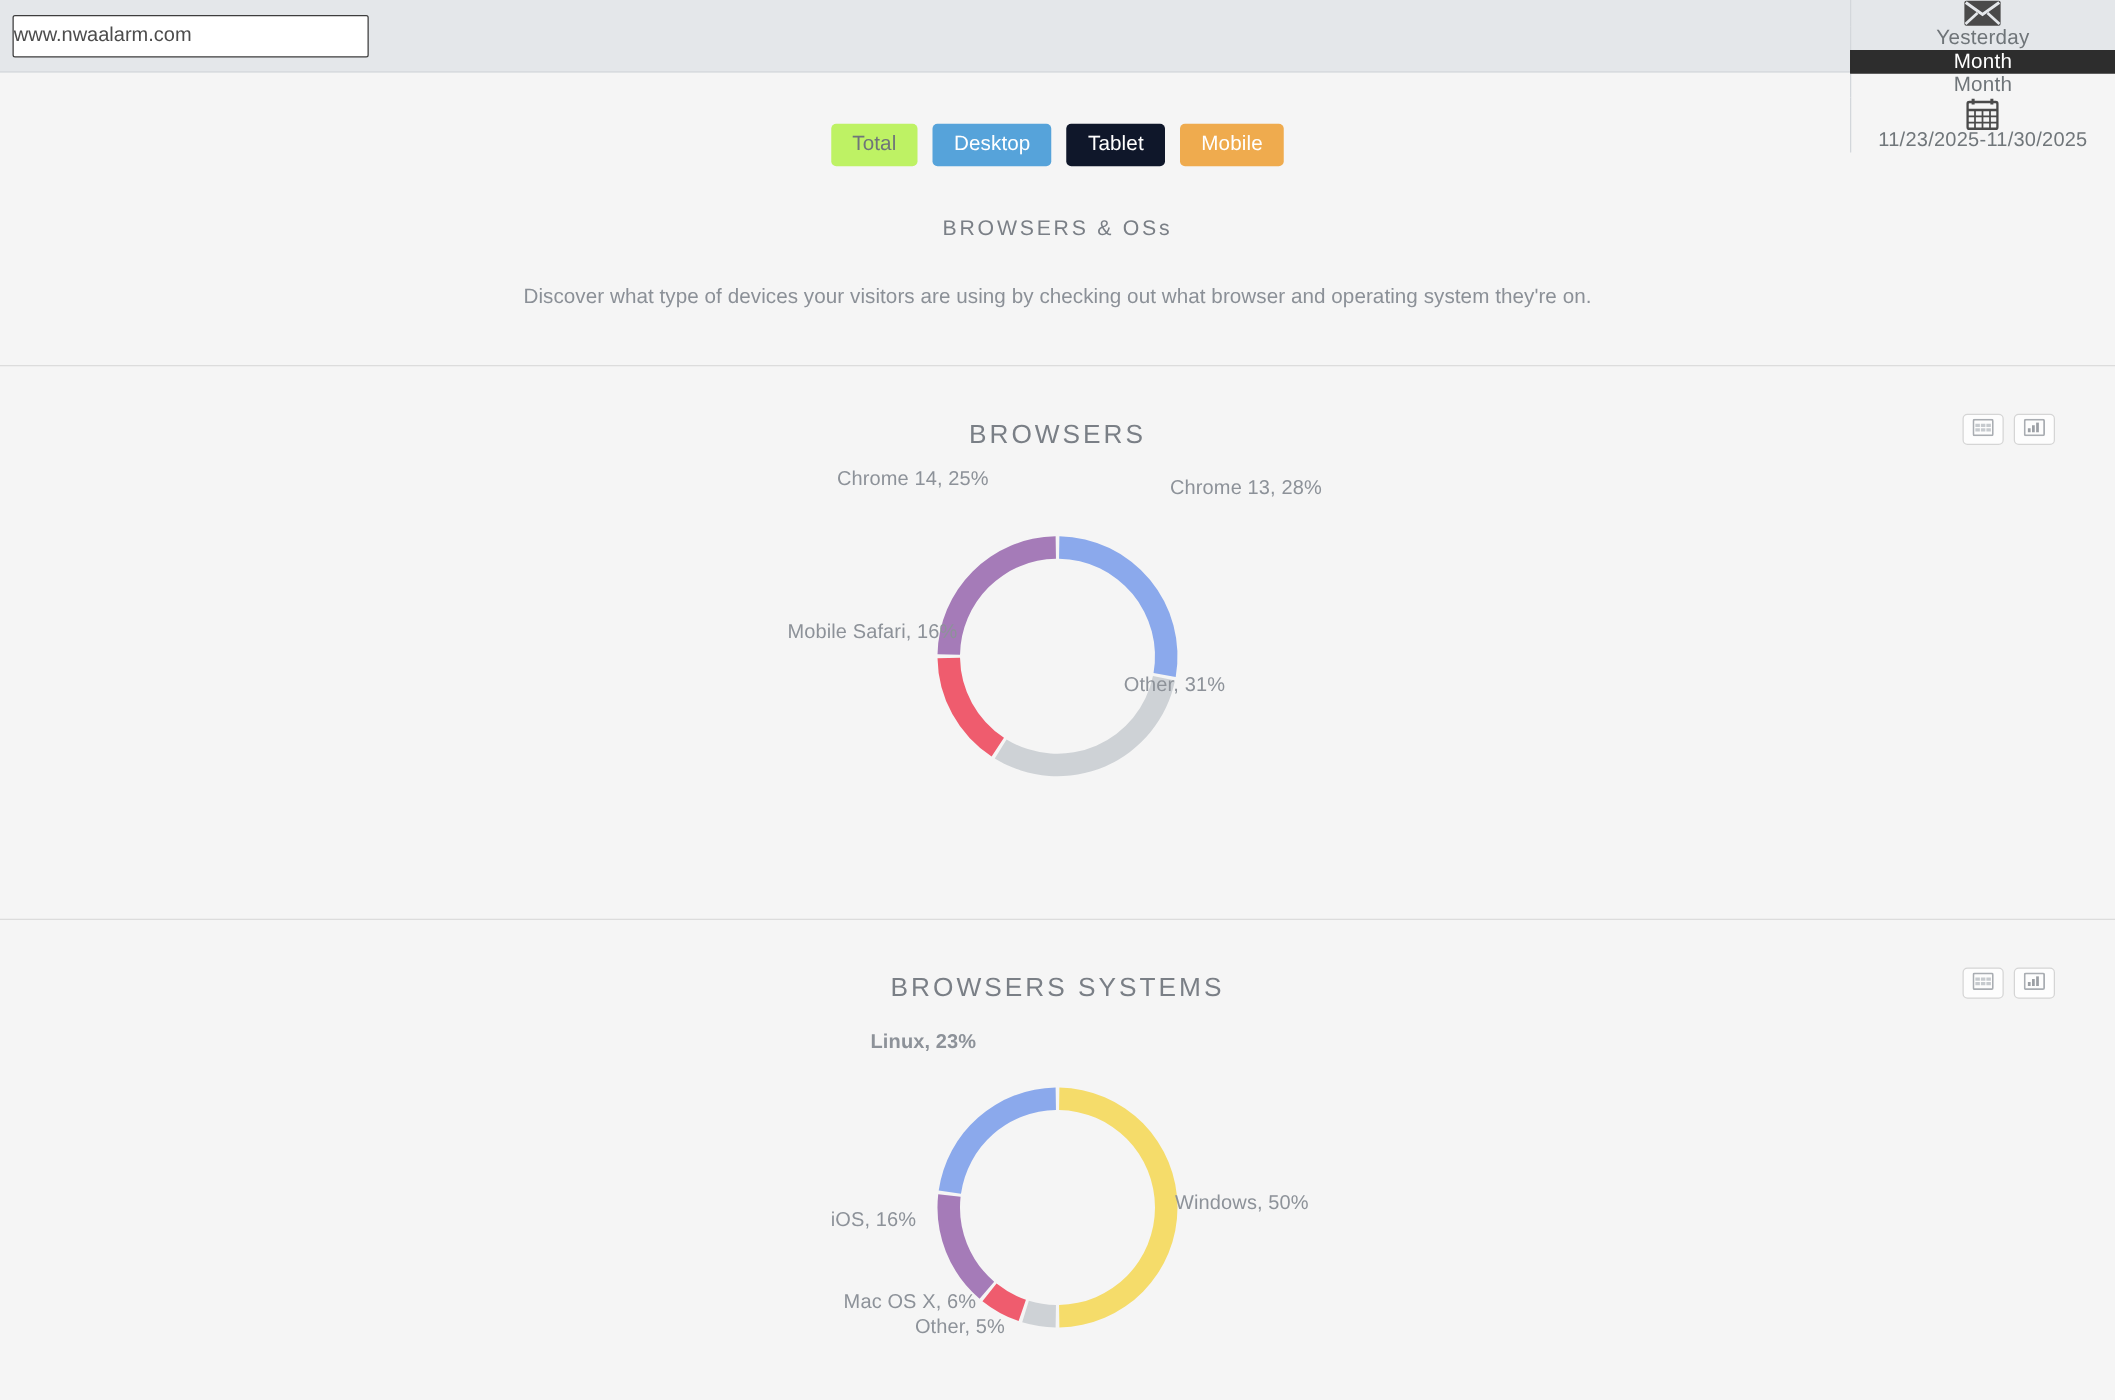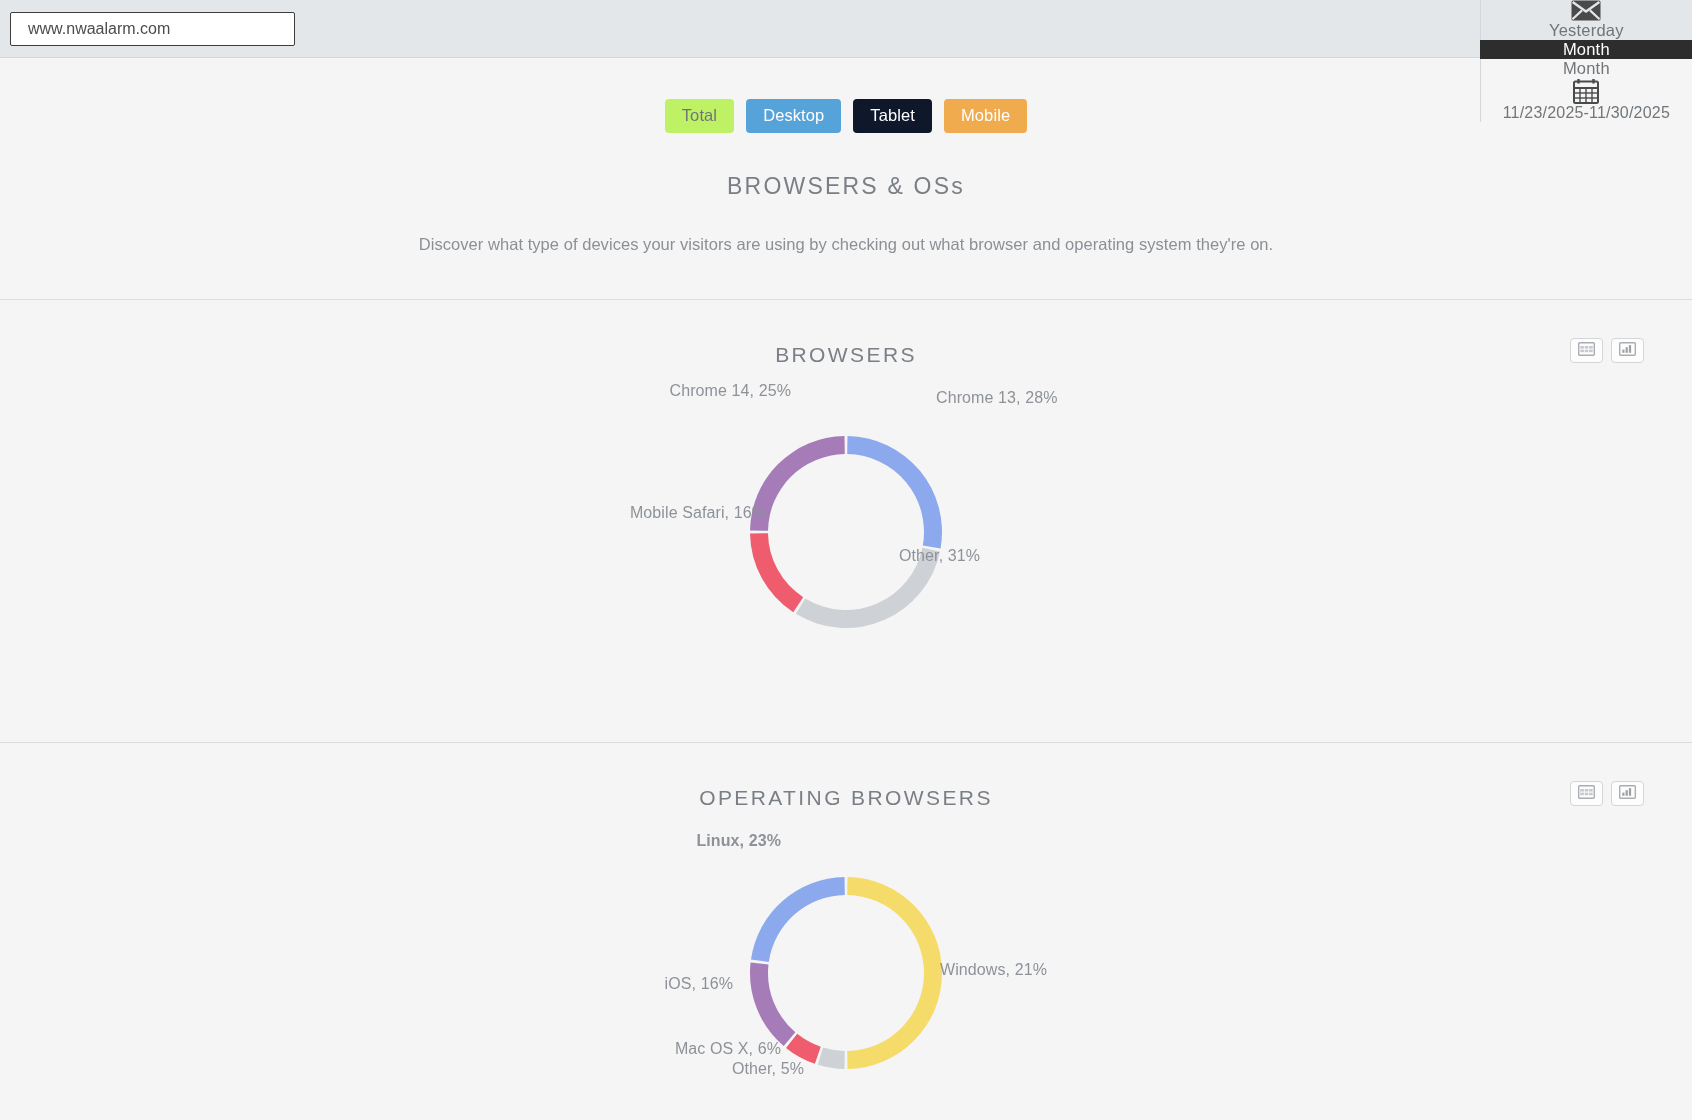--- a/index.html
+++ b/index.html
@@ -24,21 +24,21 @@
 
   .url-field {
     margin-left: 10px;
     width: 285px;
     height: 34px;
     background: #ffffff;
     border: 1px solid #3d3d3d;
     border-radius: 2px;
     display: flex;
     align-items: center;
-    padding: 0 17px;
+    padding: 0 0;
     font-size: 16px;
     color: #4c4c4c;
     font-family: "Liberation Sans", sans-serif;
     outline: none;
   }
 
   .topbar-spacer { flex: 1 1 auto; }
 
   .tb-group { display: flex; align-items: stretch; height: 58px; flex-direction: column; }
 
@@ -89,21 +89,21 @@
   }
   .pill.total   { background: #bef264; color: #6f7579; }
   .pill.desktop { background: #56a3da; color: #ffffff; }
   .pill.tablet  { background: #0f172a; color: #ffffff; }
   .pill.mobile  { background: #efab4e; color: #ffffff; }
 
   
   .page-head { text-align: center; }
   .page-title {
     margin-top: 40px;
-    font-size: 23px;
+    font-size: 17px;
     color: #7a7f86;
     letter-spacing: 2.2px;
     font-weight: normal;
   }
   .page-sub {
     margin-top: 35px;
     font-size: 16.5px;
     color: #8b9097;
     letter-spacing: .05px;
   }
@@ -275,21 +275,21 @@
       <div class="slice-label right" id="b-lab-1" style="left:363px; top:180px;">Other, 31%</div>
       <div class="slice-label left" id="b-lab-2" style="left:230px; top:137px;">Mobile Safari, 16%</div>
       <div class="slice-label left" id="b-lab-3" style="left:255px; top:15px;">Chrome 14, 25%</div>
     </div>
   </div>
 </div>
 
 <div class="divider"></div>
 
 <div class="section">
-  <h2 class="section-title">OPERATING BROWSERS</h2>
+  <h2 class="section-title">BROWSERS SYSTEMS</h2>
 
   <div class="view-toggle">
     <button class="vt-btn">
       <span>
         <svg width="17" height="14" viewBox="0 0 17 14">
           <rect x="0.7" y="0.7" width="15.6" height="12.6" rx="1" fill="none" stroke="#a9adb2" stroke-width="1.4"></rect>
           <rect x="2.3" y="4" width="3.6" height="2.6" fill="#c6cace"></rect>
           <rect x="6.7" y="4" width="3.6" height="2.6" fill="#c6cace"></rect>
           <rect x="11.1" y="4" width="3.6" height="2.6" fill="#c6cace"></rect>
           <rect x="2.3" y="7.6" width="3.6" height="2.6" fill="#c6cace"></rect>
@@ -314,20 +314,20 @@
     <div class="donut-area" style="width:620px;height:320px;">
       <svg width="620" height="320" viewBox="0 0 620 320">
         <g id="os-donut" transform="translate(310,163)">
             <path d="M1.507902461934782 -95.98815671823942 A96 96 0 0 1 1.507902461934782 95.98815671823942 L1.2251707503220106 77.99037733356953 A78 78 0 0 0 1.2251707503220106 -77.99037733356953 Z" fill="#f5dc6a"></path>
             <path d="M-1.5079024619347705 95.98815671823942 A96 96 0 0 1 -28.227871222301182 91.7561294206397 L-22.935145368119713 74.55185515426975 A78 78 0 0 0 -1.225170750322001 77.99037733356953 Z" fill="#ced2d6"></path>
             <path d="M-31.096072147022333 90.82419444744436 A96 96 0 0 1 -60.0232950082277 74.92131910447965 L-48.768927194185004 60.87357177238972 A78 78 0 0 0 -25.265558619455643 73.79465798854854 Z" fill="#ef5c6e"></path>
             <path d="M-62.347012639697624 72.99897269760298 A96 96 0 0 1 -95.42025172369725 -10.534493864740359 L-77.52895452550402 -8.559276265101541 A78 78 0 0 0 -50.65694776975432 59.31166531680242 Z" fill="#a57bb8"></path>
             <path d="M-95.04227114078952 -13.52651826600793 A96 96 0 0 1 -1.5079024619347938 -95.98815671823942 L-1.22517075032202 -77.99037733356953 A78 78 0 0 0 -77.22184530189149 -10.990296091131444 Z" fill="#8ba9ec"></path>
           </g>
       </svg>
-      <div class="slice-label right" id="o-lab-0" style="left:404px; top:151px;">Windows, 21%</div>
+      <div class="slice-label right" id="o-lab-0" style="left:404px; top:151px;">Windows, 50%</div>
       <div class="slice-label left" id="o-lab-1" style="left:268px; top:250px;">Other, 5%</div>
       <div class="slice-label left" id="o-lab-2" style="left:245px; top:230px;">Mac OS X, 6%</div>
       <div class="slice-label left" id="o-lab-3" style="left:197px; top:165px;">iOS, 16%</div>
       <div class="slice-label left" id="o-lab-4" style="left:245px; top:22px;font-weight:bold;">Linux, 23%</div>
     </div>
   </div>
 </div>
 
 </body></html>

